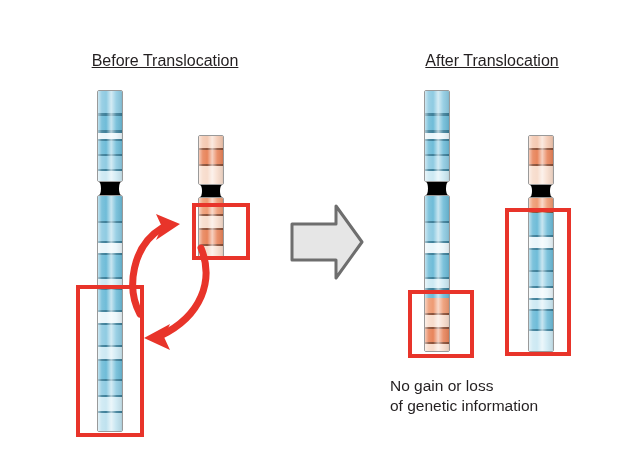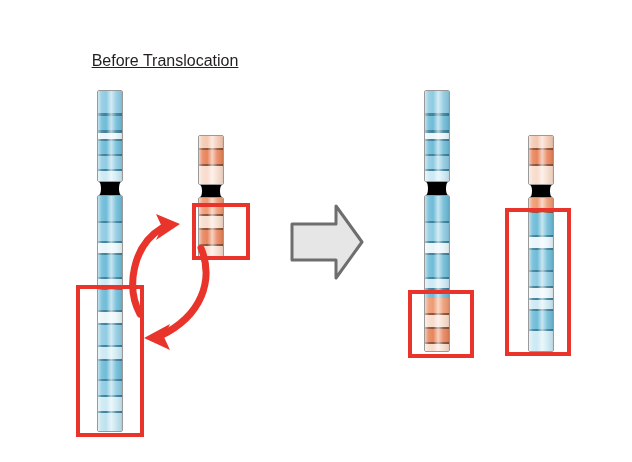--- a/index.html
+++ b/index.html
@@ -109,20 +109,21 @@
     height: 170px;
   }
 </style>
 </head>
 <body>
 
 <div id="canvas">
 
   <div class="panel-title" id="title-before">Before Translocation</div>
 
+  <div class="panel-title" id="title-after">After Translocation</div>
 
   <div class="chrom">
 
     <div class="arm" style="left:97px; top:90px; width:26px; height:92px;">
       <div class="band" style="top:0px;   height:22px; background:#8FCBE2;"></div>
       <div class="band" style="top:22px;  height:3px;  background:#3d7f99;"></div>
       <div class="band" style="top:25px;  height:14px; background:#6FBCD8;"></div>
       <div class="band" style="top:39px;  height:3px;  background:#3d7f99;"></div>
       <div class="band" style="top:42px;  height:6px;  background:#E9F5FA;"></div>
       <div class="band" style="top:48px;  height:2px;  background:#3d7f99;"></div>
@@ -293,14 +294,16 @@
       <div class="band" style="top:111px; height:2px;  background:#3d7f99;"></div>
       <div class="band" style="top:113px; height:18px; background:#6FBCD8;"></div>
       <div class="band" style="top:131px; height:2px;  background:#3d7f99;"></div>
       <div class="band" style="top:133px; height:22px; background:#CDE9F3;"></div>
       <div class="sheen"></div>
     </div>
   </div>
 
   <div class="redbox" style="left:505px; top:208px; width:66px; height:148px;"></div>
 
+  <div class="caption">No gain or loss
+of genetic information</div>
 
 </div>
 
 </body></html>

